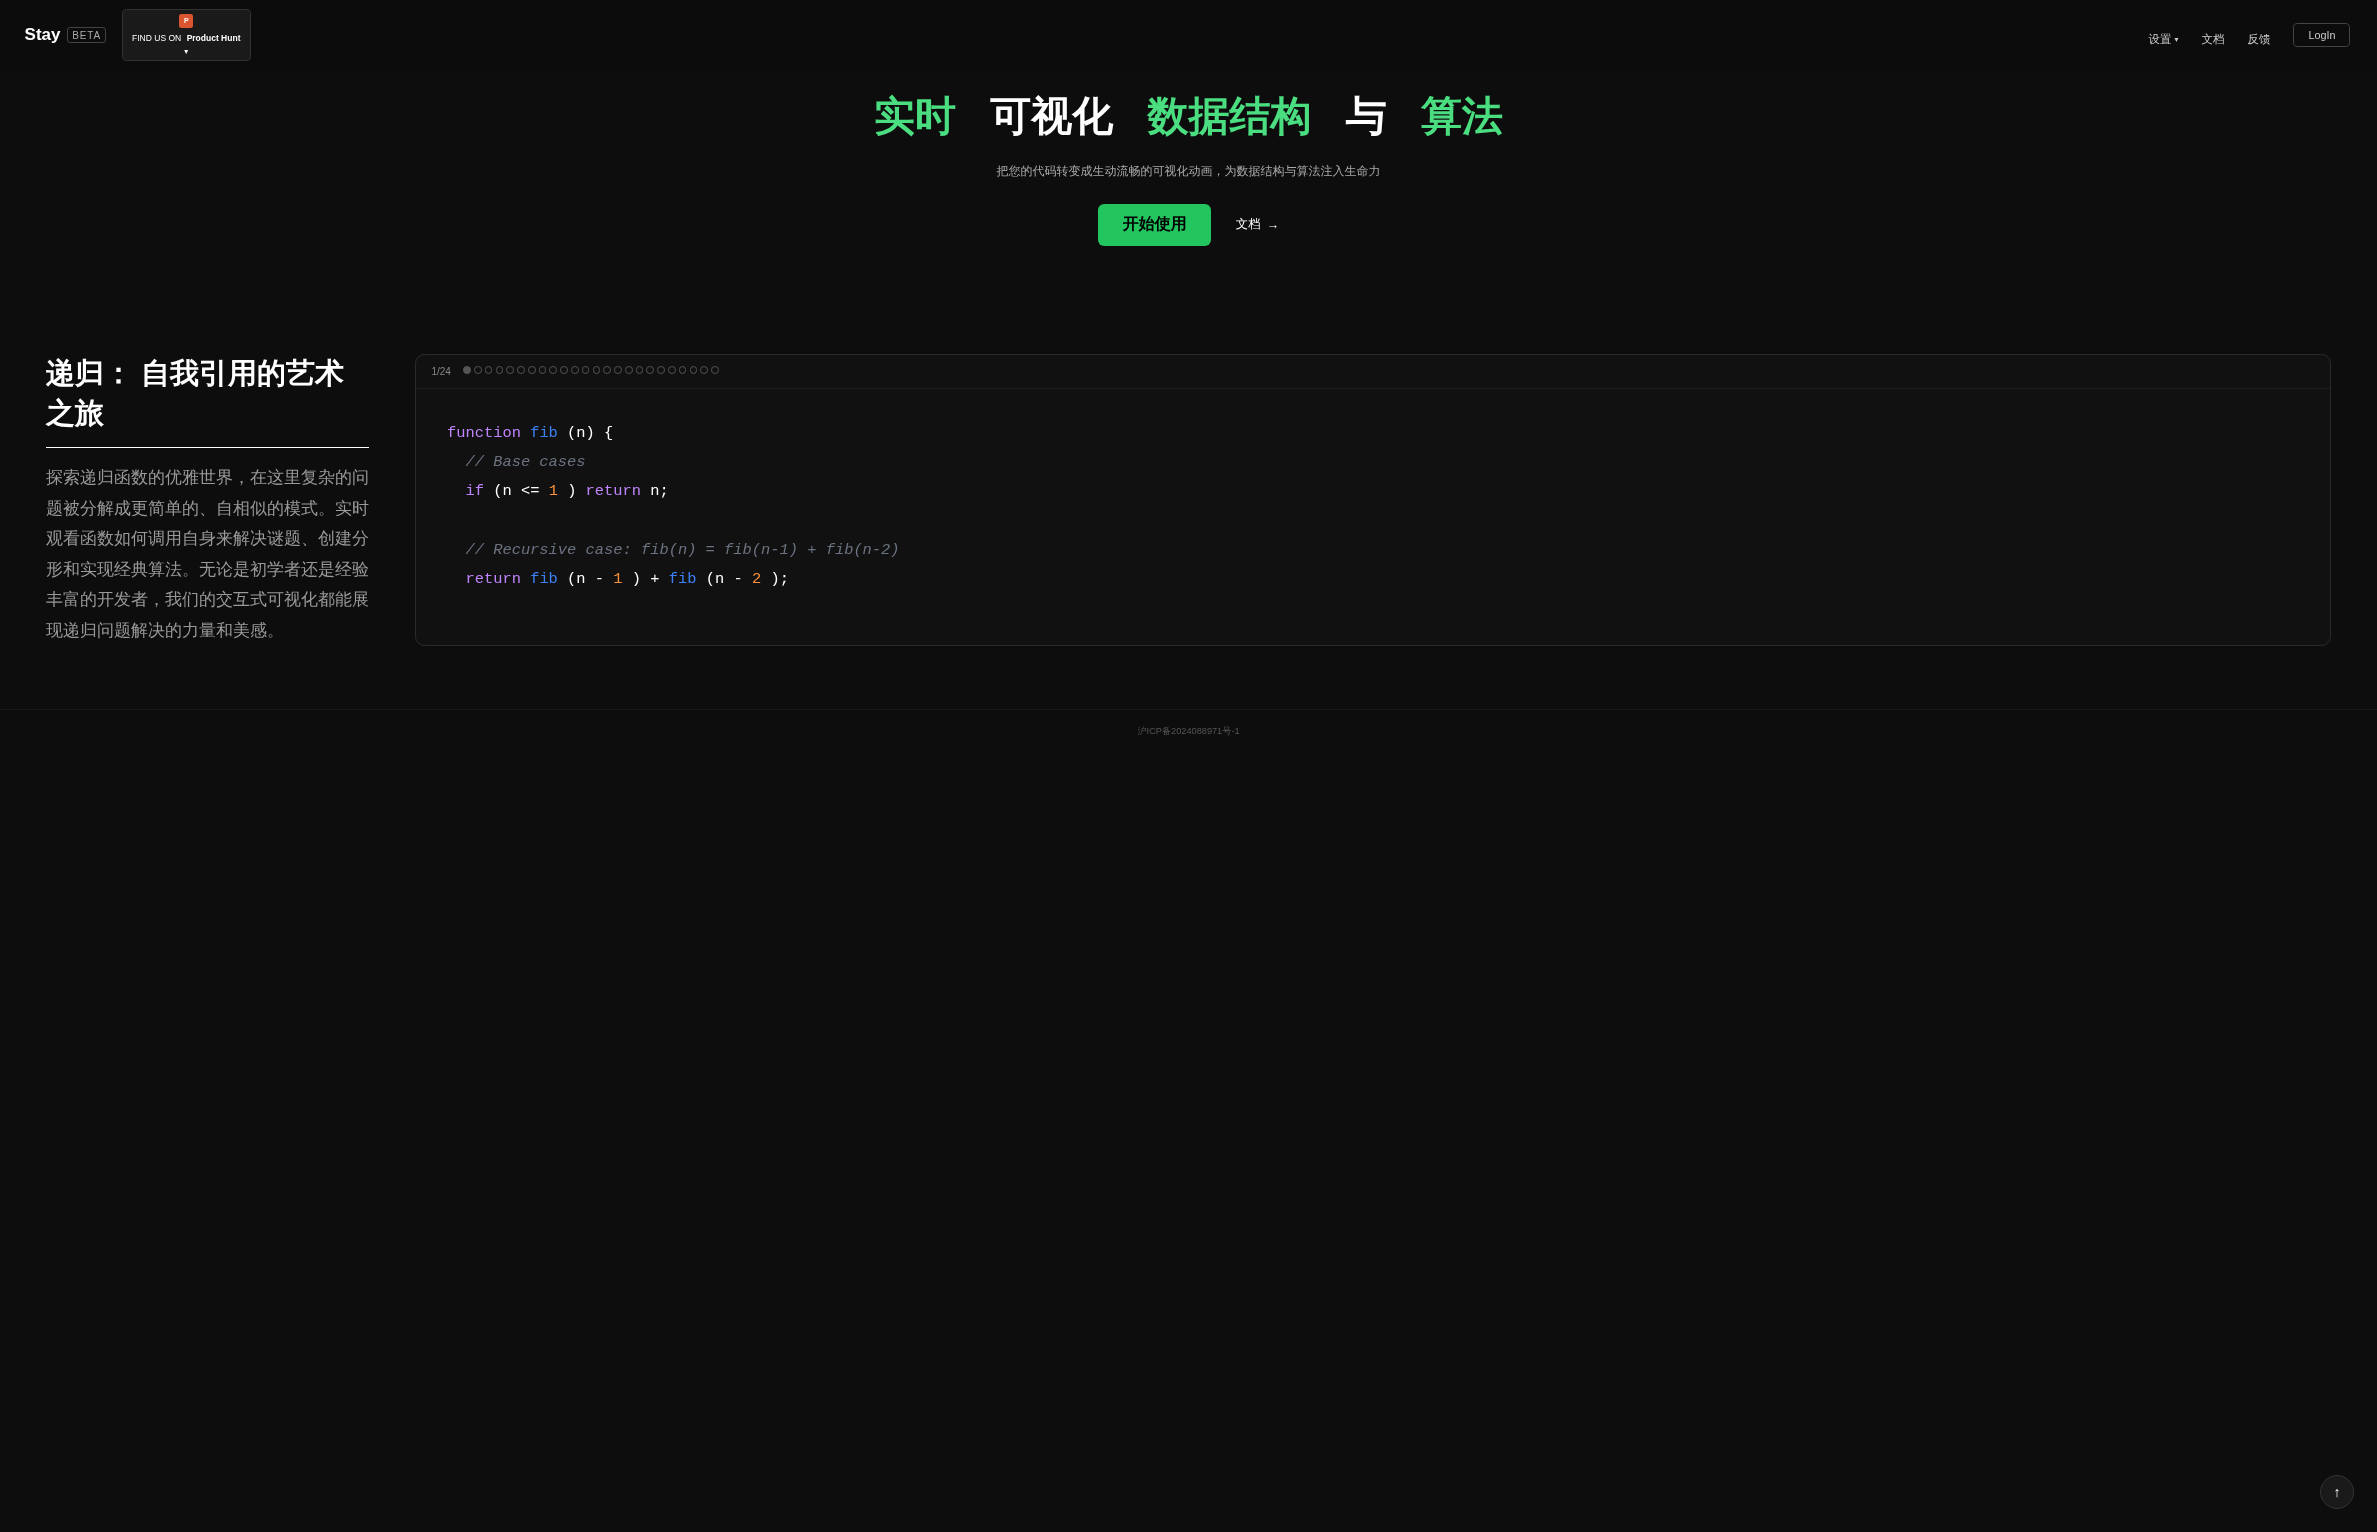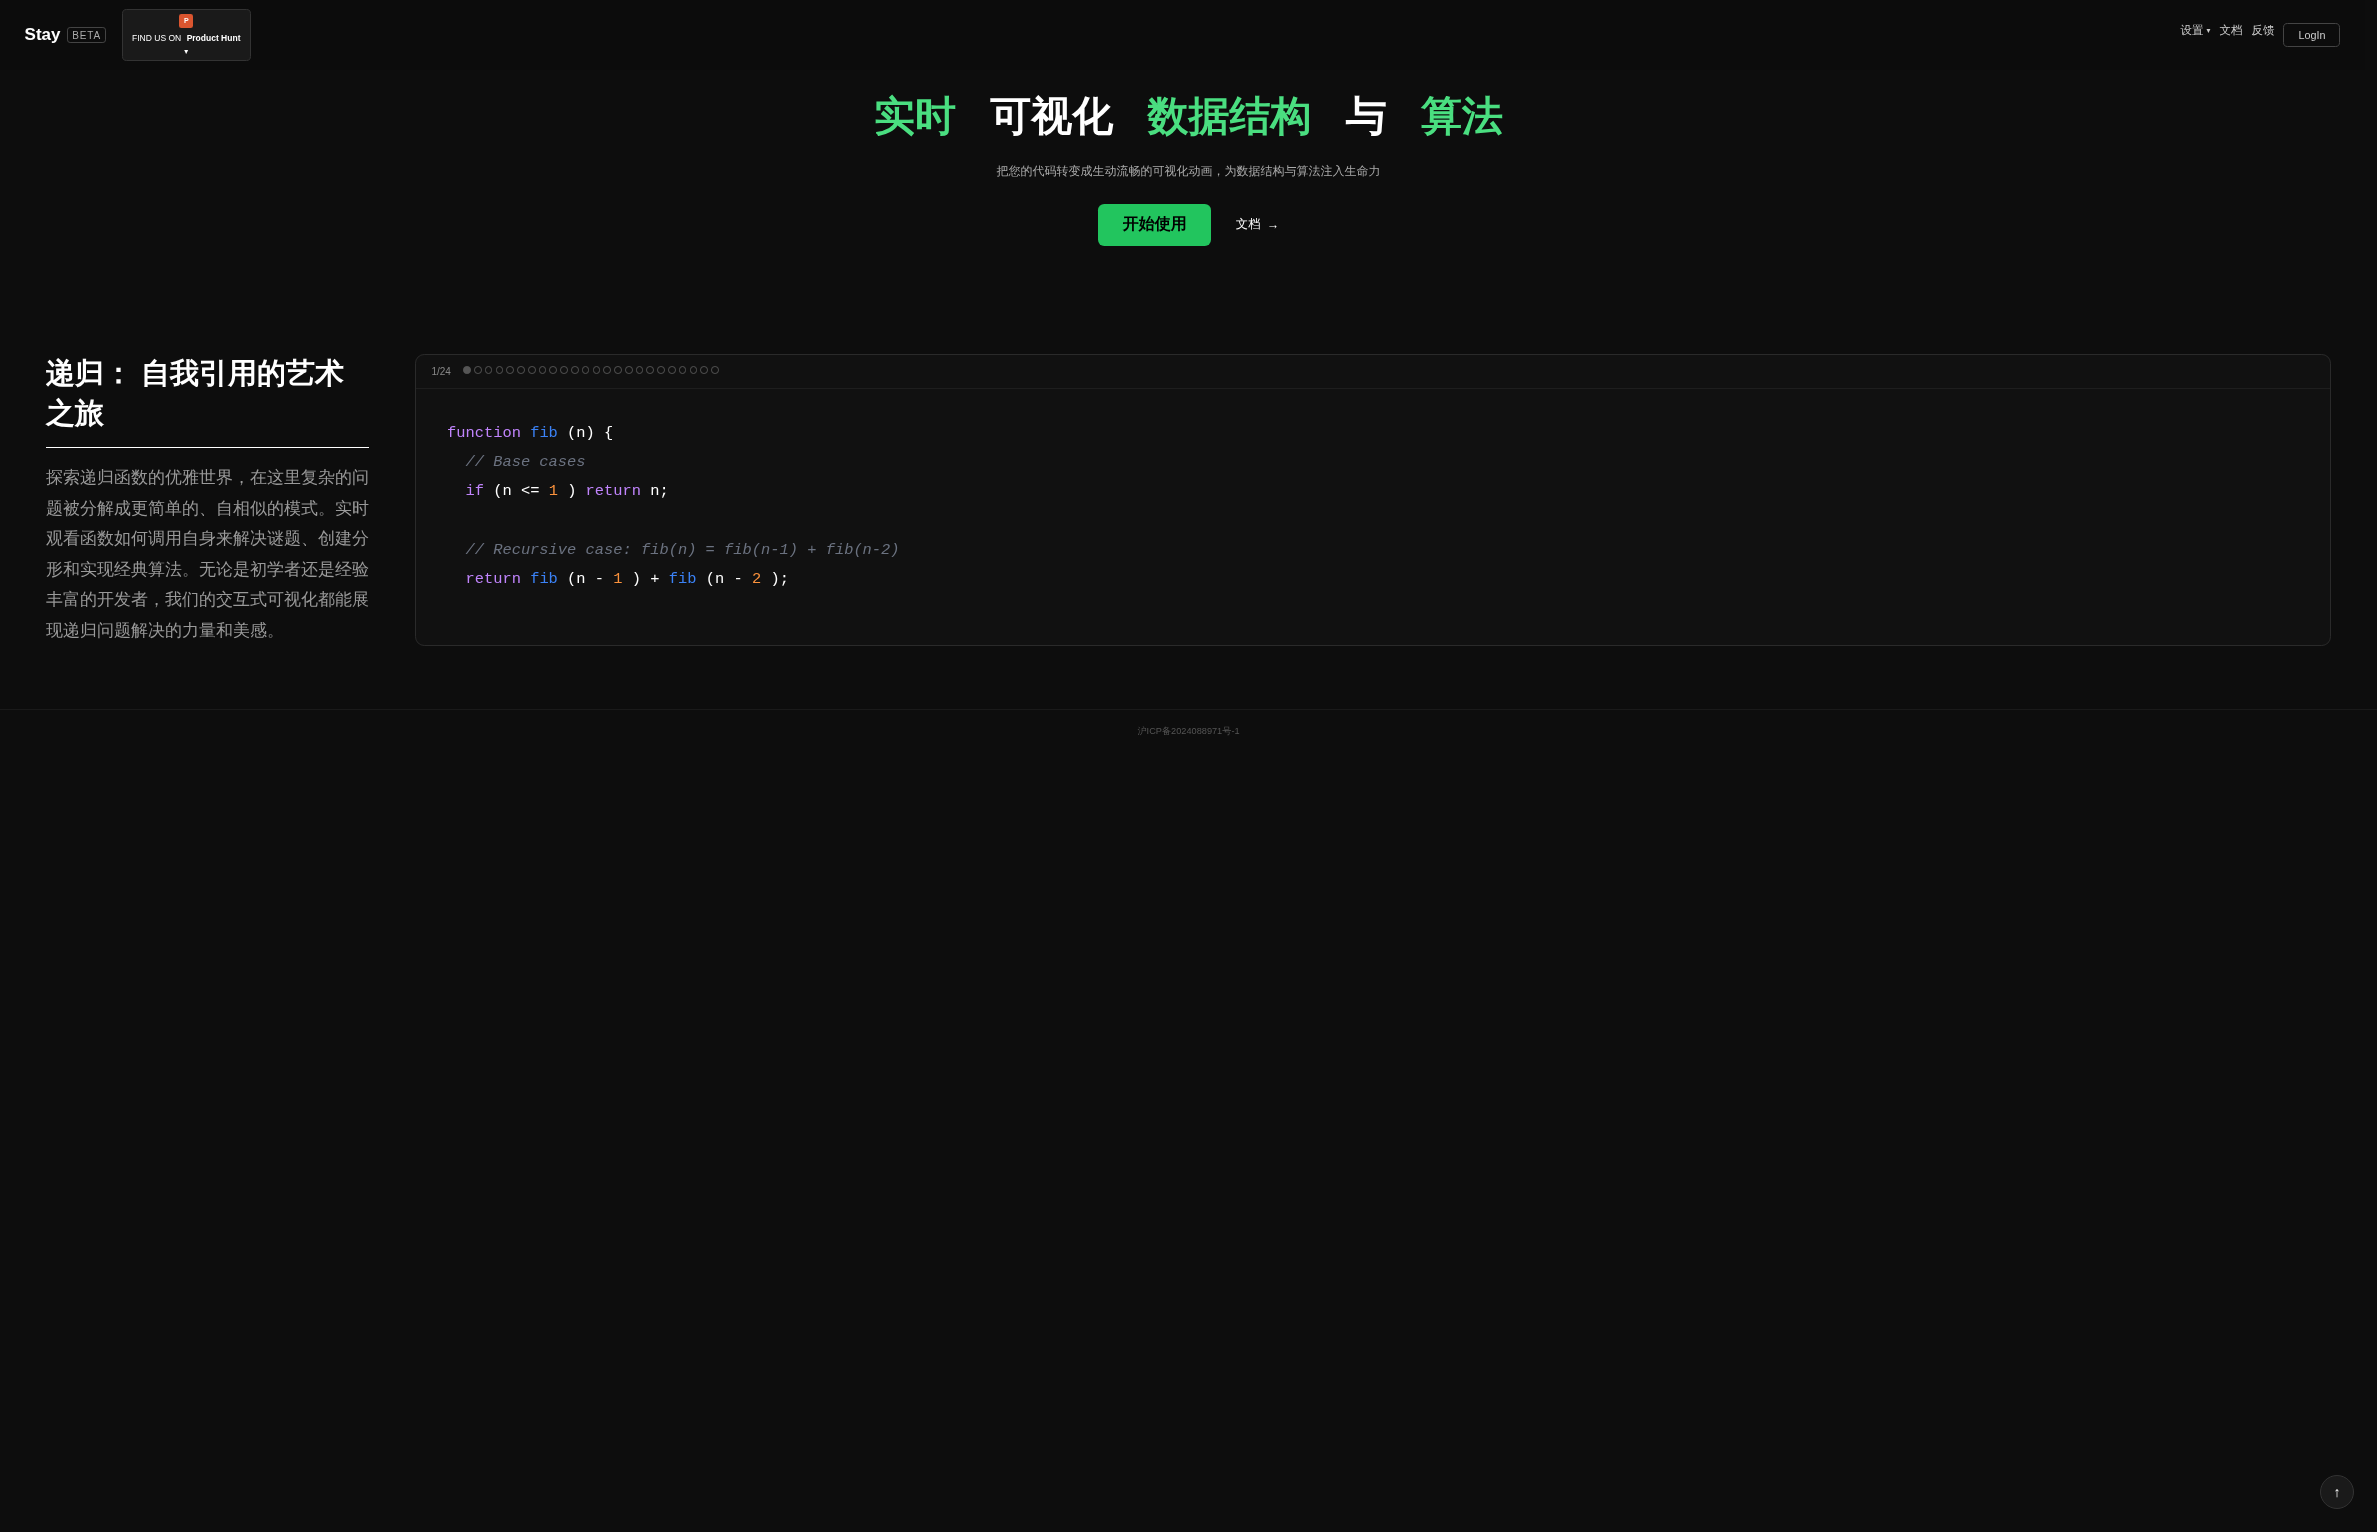--- a/index.html
+++ b/index.html
@@ -18,21 +18,21 @@
 
     
     .navbar {
       display: flex;
       align-items: center;
       justify-content: space-between;
       padding: 9.2px 24.6px;
       position: fixed;
       top: 0;
       left: 0;
-      right: 12px;
+      right: 2px;
       z-index: 100;
       background: rgba(13,13,13,0.95);
     }
 
     .navbar-left {
       display: flex;
       align-items: center;
       gap: 15.4px;
     }
 
@@ -80,22 +80,22 @@
       display: flex;
       align-items: center;
       justify-content: center;
       font-size: 7px;
       font-weight: bold;
       color: white;
     }
 
     .navbar-right {
       display: flex;
-      align-items: flex-start;
-      gap: 9px;
+      align-items: flex-end;
+      gap: 23px;
     }
 
     .nav-item {
       display: flex;
       align-items: center;
       gap: 3.1px;
       color: #cccccc;
       font-size: 11.5px;
       cursor: pointer;
       text-decoration: none;

